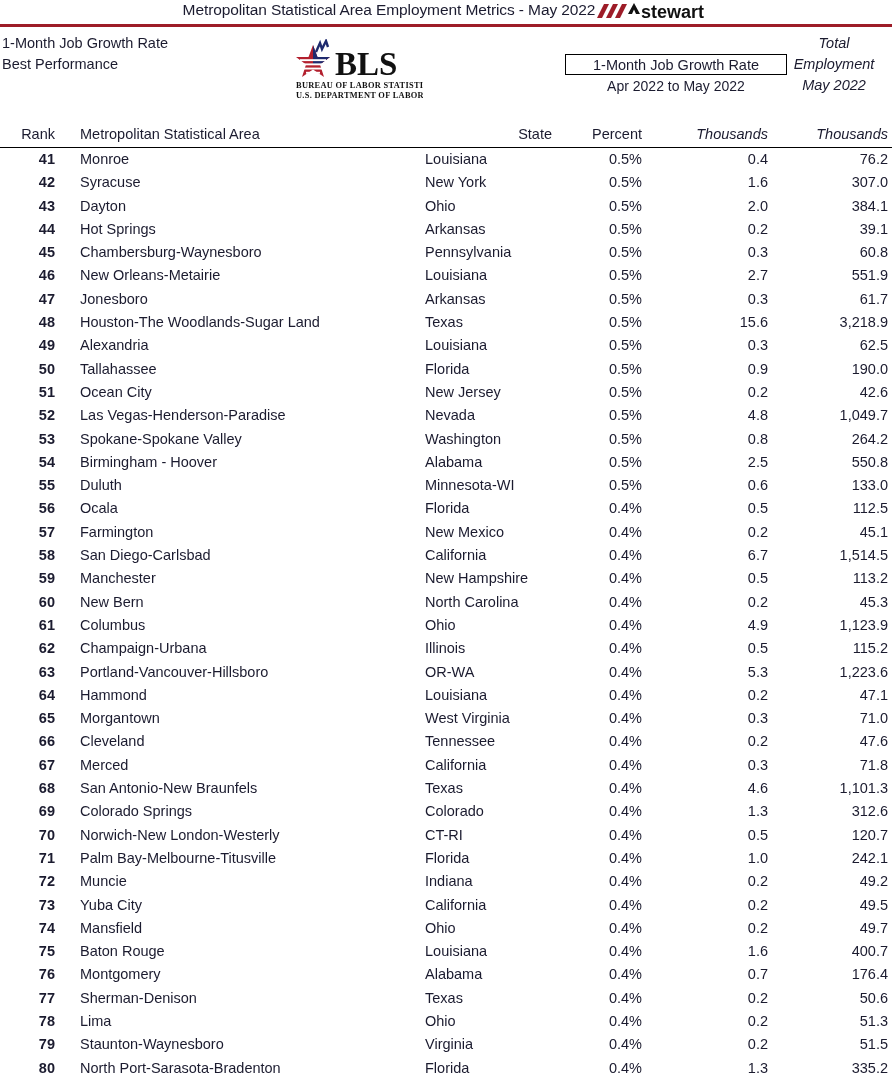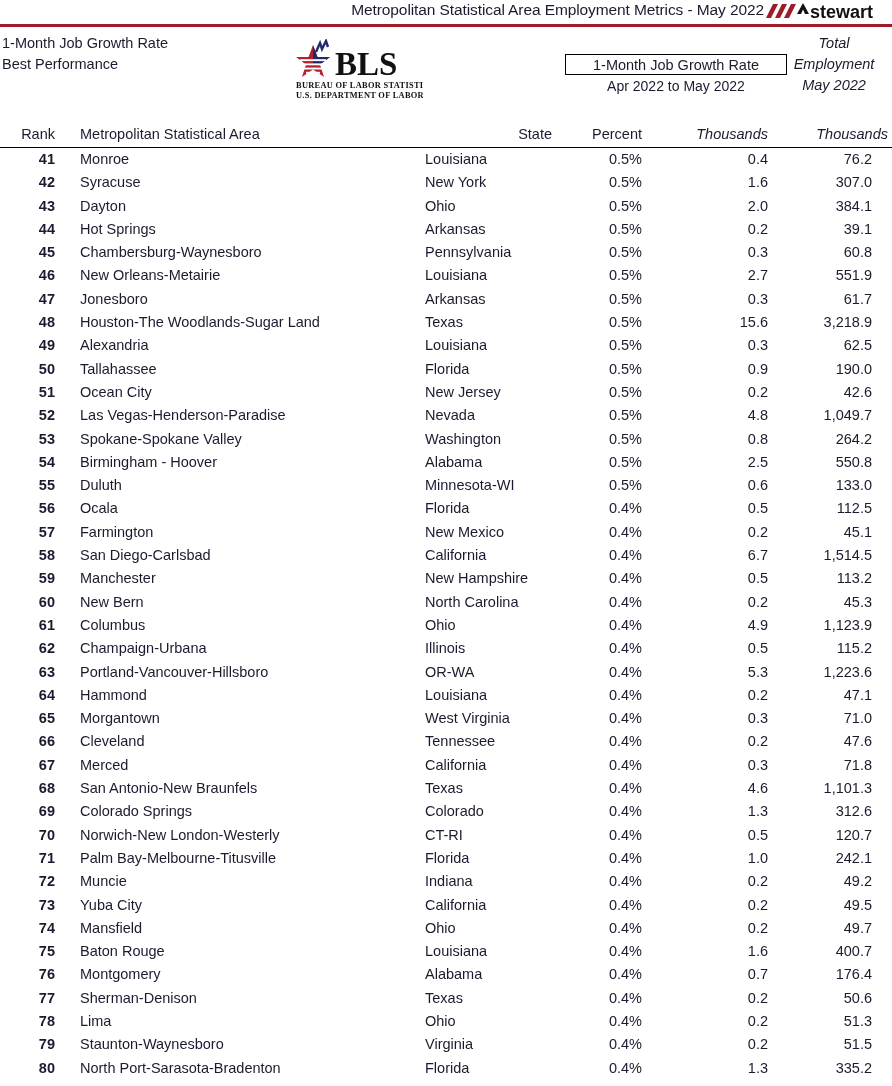--- a/index.html
+++ b/index.html
@@ -17,21 +17,21 @@
     position: relative;
   }
 
   
   .titlebar {
     position: relative;
     height: 24px;
     padding: 0 0 0 6px;
     display: flex;
     align-items: flex-start;
-    justify-content: flex-end;
+    justify-content: center;
     margin-left: 8px;
   }
   .doc-title {
     font-size: 15.5px;
     line-height: 20px;
     color: #1b1b2f;
     letter-spacing: -0.1px;
     white-space: nowrap;
   }
 
@@ -156,21 +156,21 @@
     height: 23.3px;
     line-height: 23.3px;
     white-space: nowrap;
     overflow: hidden;
   }
   td.d-rank  { text-align: right; padding-right: 7px;  font-weight: bold; }
   td.d-msa   { text-align: left;  padding-left: 18px; }
   td.d-state { text-align: left;  padding-left: 3px; }
   td.d-pct   { text-align: right; padding-right: 30px; }
   td.d-thou  { text-align: right; padding-right: 14px; }
-  td.d-total { text-align: right; padding-right: 20px; }
+  td.d-total { text-align: right; padding-right: 4px; }
 </style>
 </head>
 <body>
 
 <div class="titlebar">
   <div class="doc-title">Metropolitan Statistical Area Employment Metrics - May 2022</div>
 
   <div class="stewart-logo">
     <svg width="124" height="22" viewBox="0 0 124 22" aria-hidden="true">
       <g>

